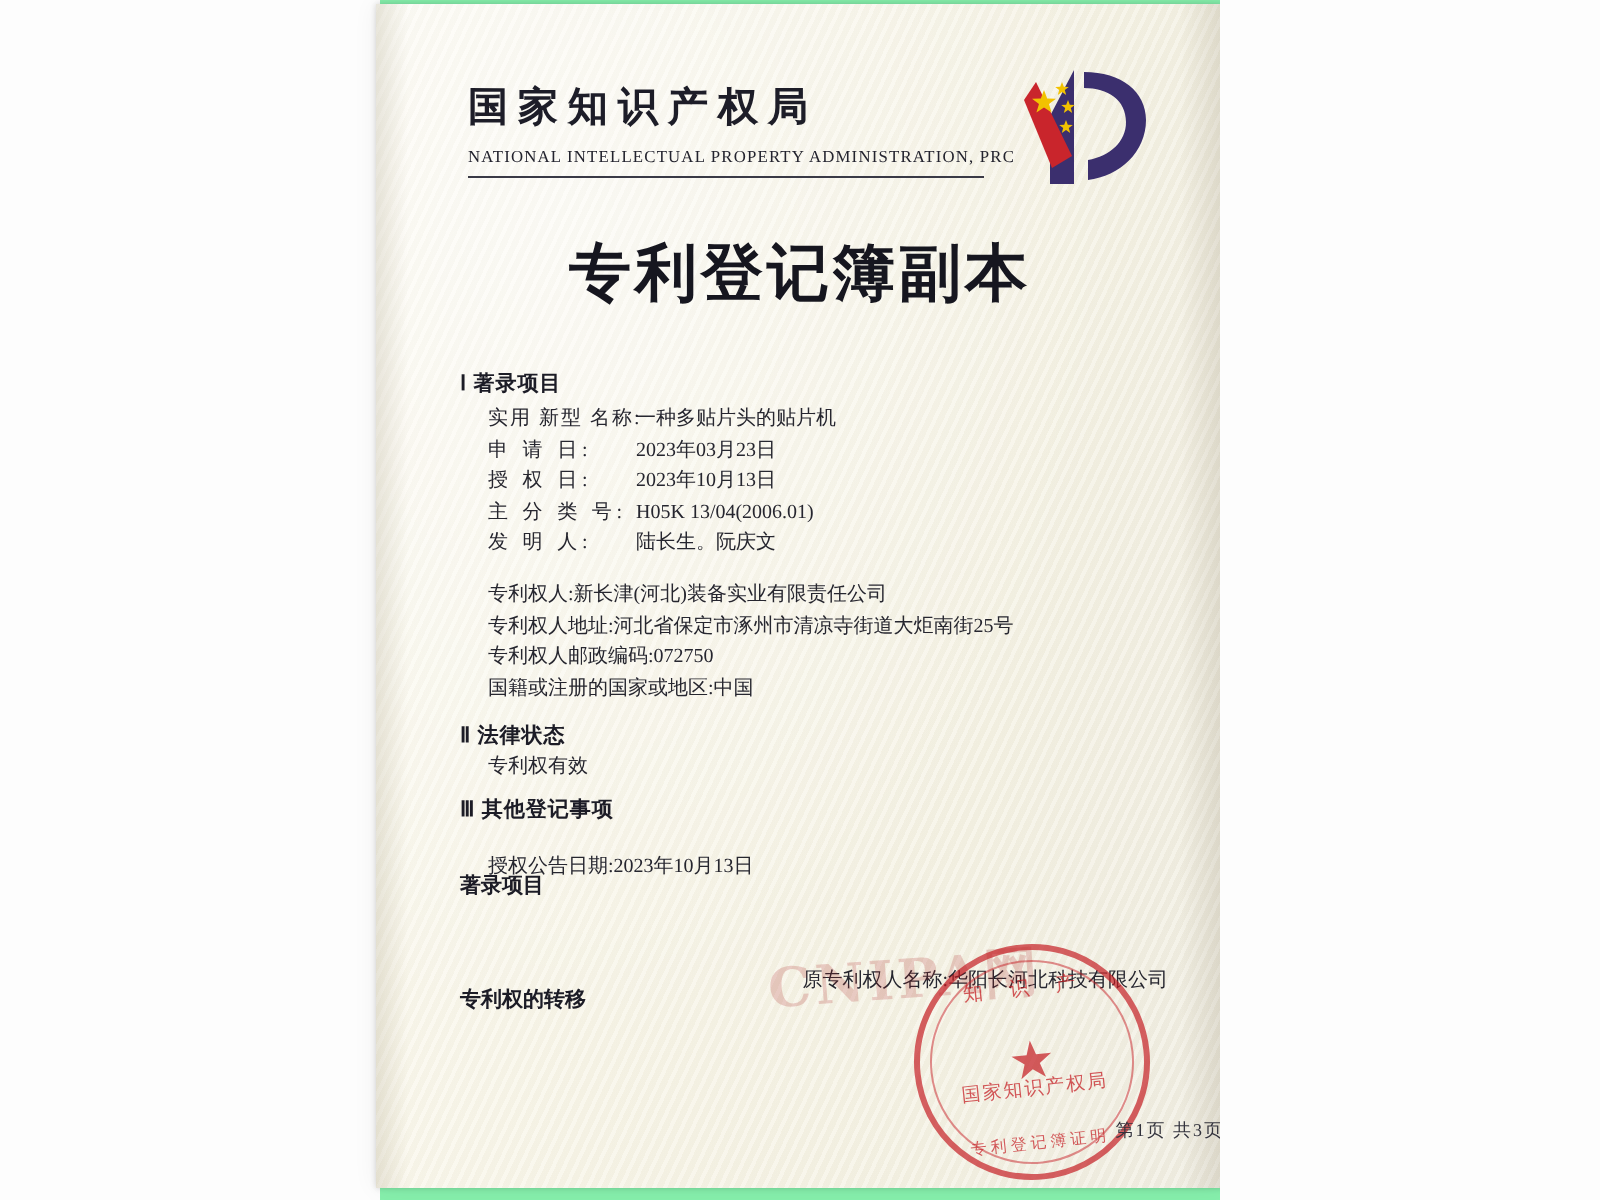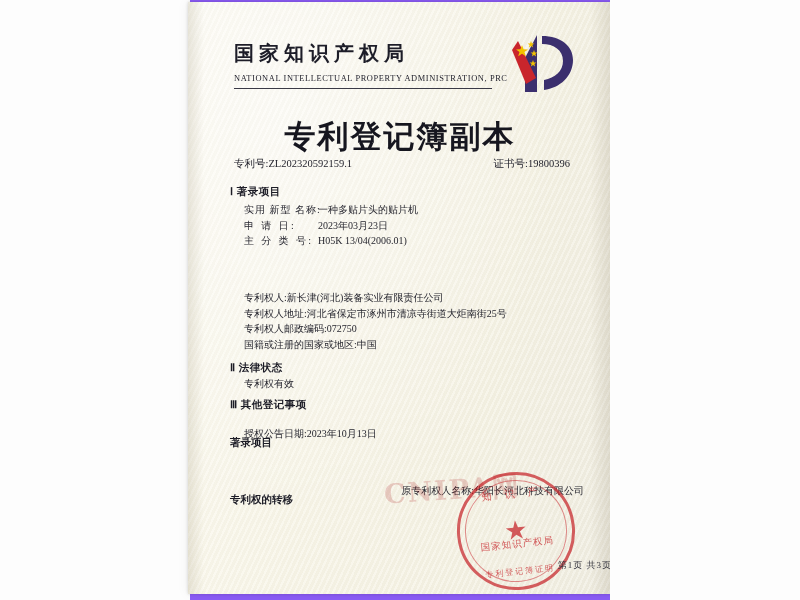--- a/index.html
+++ b/index.html
@@ -12,21 +12,21 @@
     height: 600px;
     overflow: hidden;
     font-family: "Liberation Serif", serif;
   }
 
   
   #doc-viewport {
     position: relative;
     width: 800px;
     height: 600px;
-    background: #8b5cf6;
+    background: #86efac;
   }
 
   
   #doc-viewport::before,
   #doc-viewport::after {
     content: "";
     position: absolute;
     top: 0;
     bottom: 0;
     width: 190px;
@@ -302,35 +302,37 @@
             <polygon points="18,13 19.6,17.2 24,17.4 20.5,20 21.8,24.3 18,21.7 14.2,24.3 15.5,20 12,17.4 16.4,17.2"></polygon>
             <polygon points="27,9 27.9,11.4 30.4,11.5 28.4,13 29.1,15.5 27,14 24.9,15.5 25.6,13 23.6,11.5 26.1,11.4"></polygon>
             <polygon points="30,18 30.9,20.4 33.4,20.5 31.4,22 32.1,24.5 30,23 27.9,24.5 28.6,22 26.6,20.5 29.1,20.4"></polygon>
             <polygon points="29,28 29.9,30.4 32.4,30.5 30.4,32 31.1,34.5 29,33 26.9,34.5 27.6,32 25.6,30.5 28.1,30.4"></polygon>
           </g>
         </svg>
       </div>
 
       <div class="doc-title">专利登记簿副本</div>
 
-      <div class="id-row">
-        <span class="patent-no">专利号:ZL202320592159.1</span>
-        <span class="cert-no">证书号:19800396</span>
-      </div>
 
       <div class="section-head sec1">Ⅰ 著录项目</div>
       <div class="body-block b1">
         <div class="kv">
           <span class="k wide">实用 新型 名称:</span><span class="v">一种多贴片头的贴片机</span>
         </div>
         <div class="kv">
           <span class="k">申 请 日:</span><span class="v">2023年03月23日</span>
         </div>
         <div class="kv">
+          <span class="k">授 权 日:</span><span class="v">2023年10月13日</span>
+        </div>
+        <div class="kv">
           <span class="k">主 分 类 号:</span><span class="v">H05K  13/04(2006.01)</span>
+        </div>
+        <div class="kv">
+          <span class="k">发 明 人:</span><span class="v">陆长生。阮庆文</span>
         </div>
       </div>
 
       <div class="body-block b2">
         <div>专利权人:新长津(河北)装备实业有限责任公司</div>
         <div>专利权人地址:河北省保定市涿州市清凉寺街道大炬南街25号</div>
         <div>专利权人邮政编码:072750</div>
         <div>国籍或注册的国家或地区:中国</div>
       </div>
 

